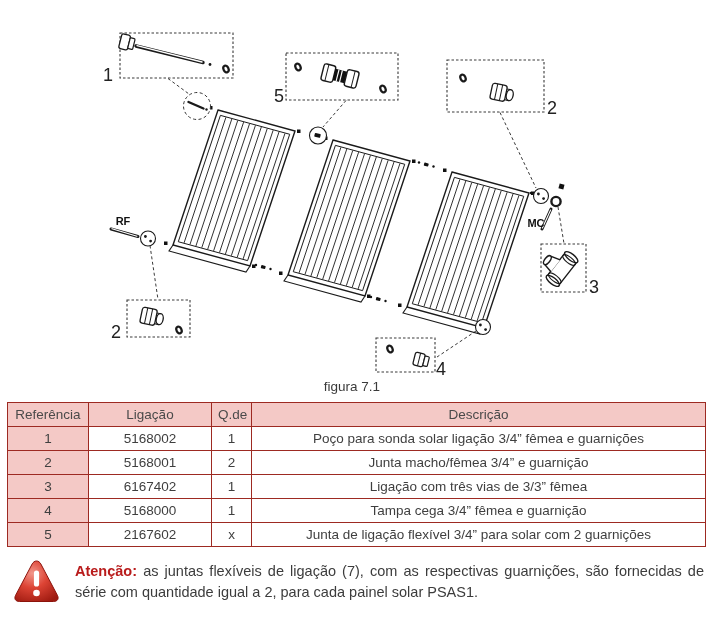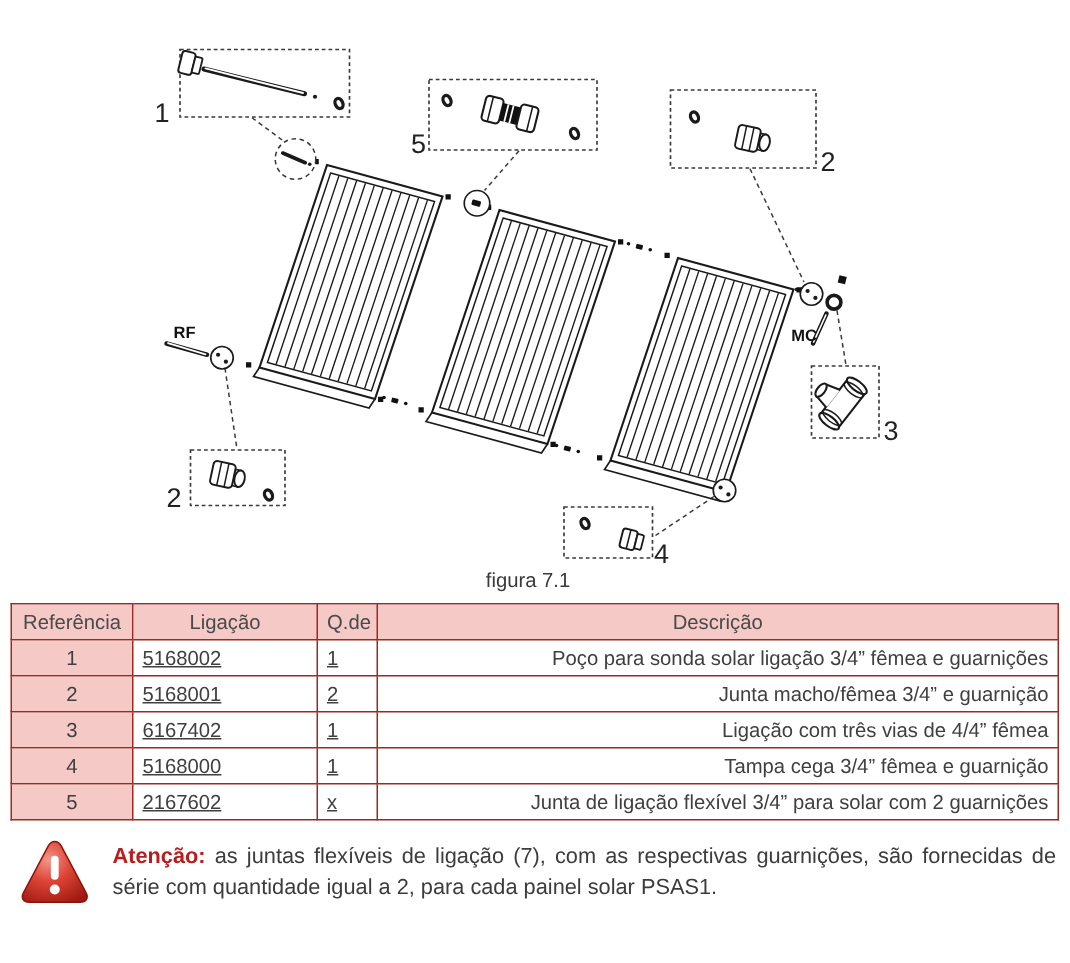--- a/index.html
+++ b/index.html
@@ -20,22 +20,22 @@
     position:absolute;left:7px;top:402px;width:699px;
     border-collapse:collapse;table-layout:fixed;
   }
   .parts-table th,.parts-table td{
     border:1.8px solid #9d2a22;height:21px;padding:1px 6px;
     font-size:13.5px;overflow:hidden;white-space:nowrap;
   }
   .parts-table thead th{background:#f4c9c6;font-weight:400;color:#4a4a4a;text-align:center;}
   .parts-table td{color:#3f3f3f;}
   .cell-ref{background:#f4c9c6;text-align:center;}
-  .cell-center{text-decoration:underline;}
-  .cell-desc{text-align:right;}
+  .cell-center{text-align:center;}
+  .cell-desc{text-align:center;}
 
   .warning{position:absolute;left:0;top:552px;width:713px;}
   .warning-icon{position:absolute;left:13px;top:5px;}
   .warning-text{
     position:absolute;left:75px;top:9px;width:629px;
     font-size:14.5px;line-height:1.45;color:#3c3c3c;text-align:justify;
   }
   .warning-text .b{font-weight:700;color:#b91c1c;}
 </style>
 </head>
@@ -255,21 +255,21 @@
       <tr>
         <td class="cell-ref">2</td>
         <td class="cell-center">5168001</td>
         <td class="cell-center">2</td>
         <td class="cell-desc">Junta macho/fêmea 3/4” e guarnição</td>
       </tr>
       <tr>
         <td class="cell-ref">3</td>
         <td class="cell-center">6167402</td>
         <td class="cell-center">1</td>
-        <td class="cell-desc">Ligação com três vias de 4/4” fêmea</td>
+        <td class="cell-desc">Ligação com três vias de 3/3” fêmea</td>
       </tr>
       <tr>
         <td class="cell-ref">4</td>
         <td class="cell-center">5168000</td>
         <td class="cell-center">1</td>
         <td class="cell-desc">Tampa cega 3/4” fêmea e guarnição</td>
       </tr>
       <tr>
         <td class="cell-ref">5</td>
         <td class="cell-center">2167602</td>

